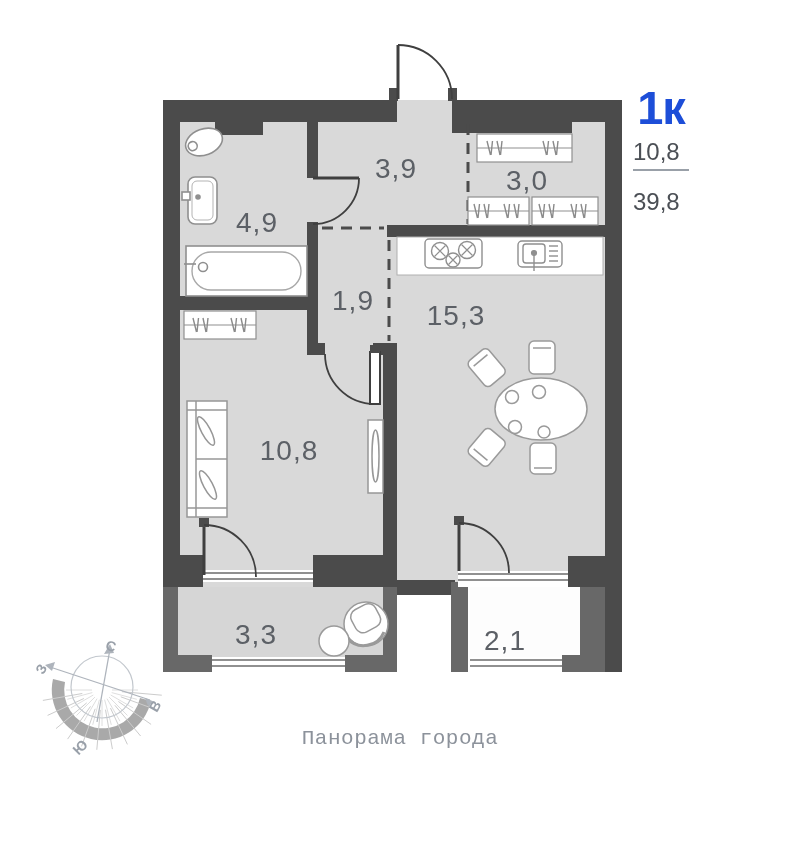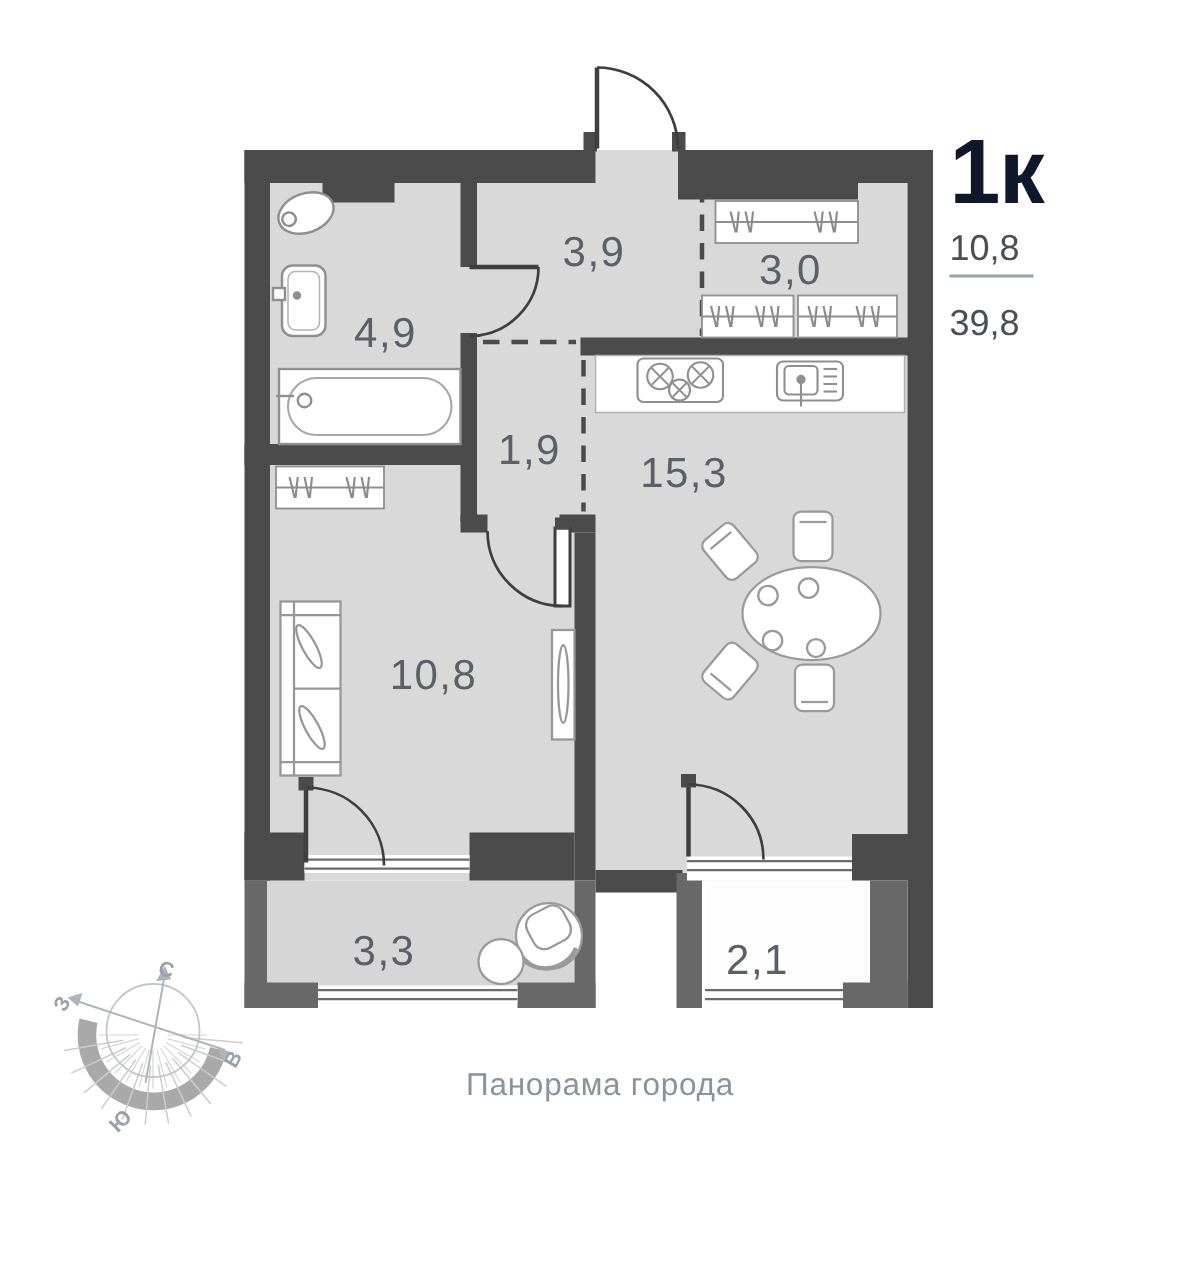--- a/index.html
+++ b/index.html
@@ -1,25 +1,25 @@
 <!DOCTYPE html>
 <html><head>
 <meta charset="utf-8">
 <style>
   html,body{margin:0;padding:0;background:#ffffff;}
   body{width:800px;height:849px;position:relative;font-family:"Liberation Sans",sans-serif;}
   .sheet{position:absolute;inset:0;}
   svg{position:absolute;left:0;top:0;}
   .titleblock{position:absolute;left:633px;top:84px;color:#3b3b3b;}
-  .type{font-size:61px;font-weight:800;letter-spacing:-1px;line-height:1.0;color:#0f172a;}
+  .type{font-size:47px;font-weight:800;letter-spacing:-1px;line-height:1.0;color:#1d4ed8;text-align:center;}
   .frac{margin-top:7px;width:56px;font-size:24px;font-weight:500;color:#4b4f55;}
   .frac .top{display:block;padding-bottom:3px;border-bottom:2px solid #99a0a8;}
   .frac .bot{display:block;padding-top:17px;}
-  .caption{position:absolute;left:0;top:712px;width:800px;text-align:center;
-           font-size:21px;letter-spacing:0.5px;color:#8c929b;}
+  .caption{position:absolute;left:0;top:727px;width:800px;text-align:center;
+           font-size:21px;letter-spacing:0.5px;color:#8c929b;font-family:Liberation Mono, monospace;}
   text.roomlabel{font-size:28px;font-weight:500;letter-spacing:1px;fill:#5c6066;}
   text.compassletter{font-size:14px;font-weight:700;fill:#99a0a9;}
 </style>
 </head>
 <body>
 
 <div class="sheet">
 
 <svg width="800" height="849" viewBox="0 0 800 849">
 

